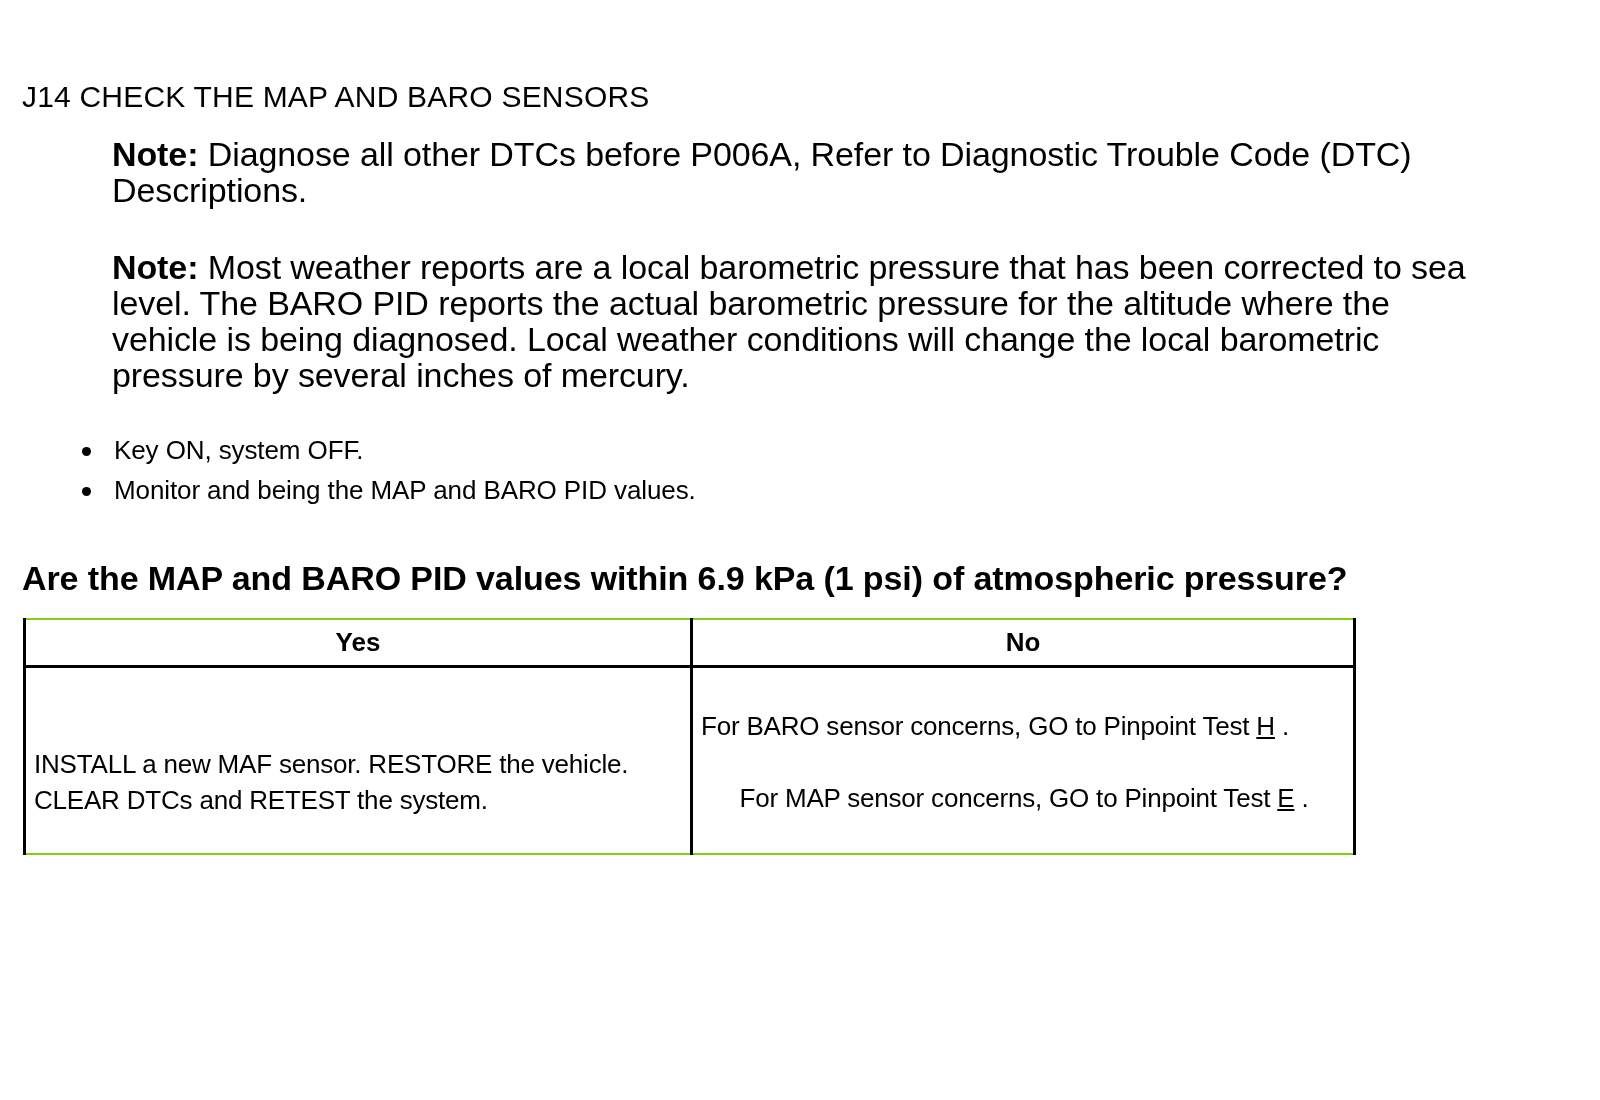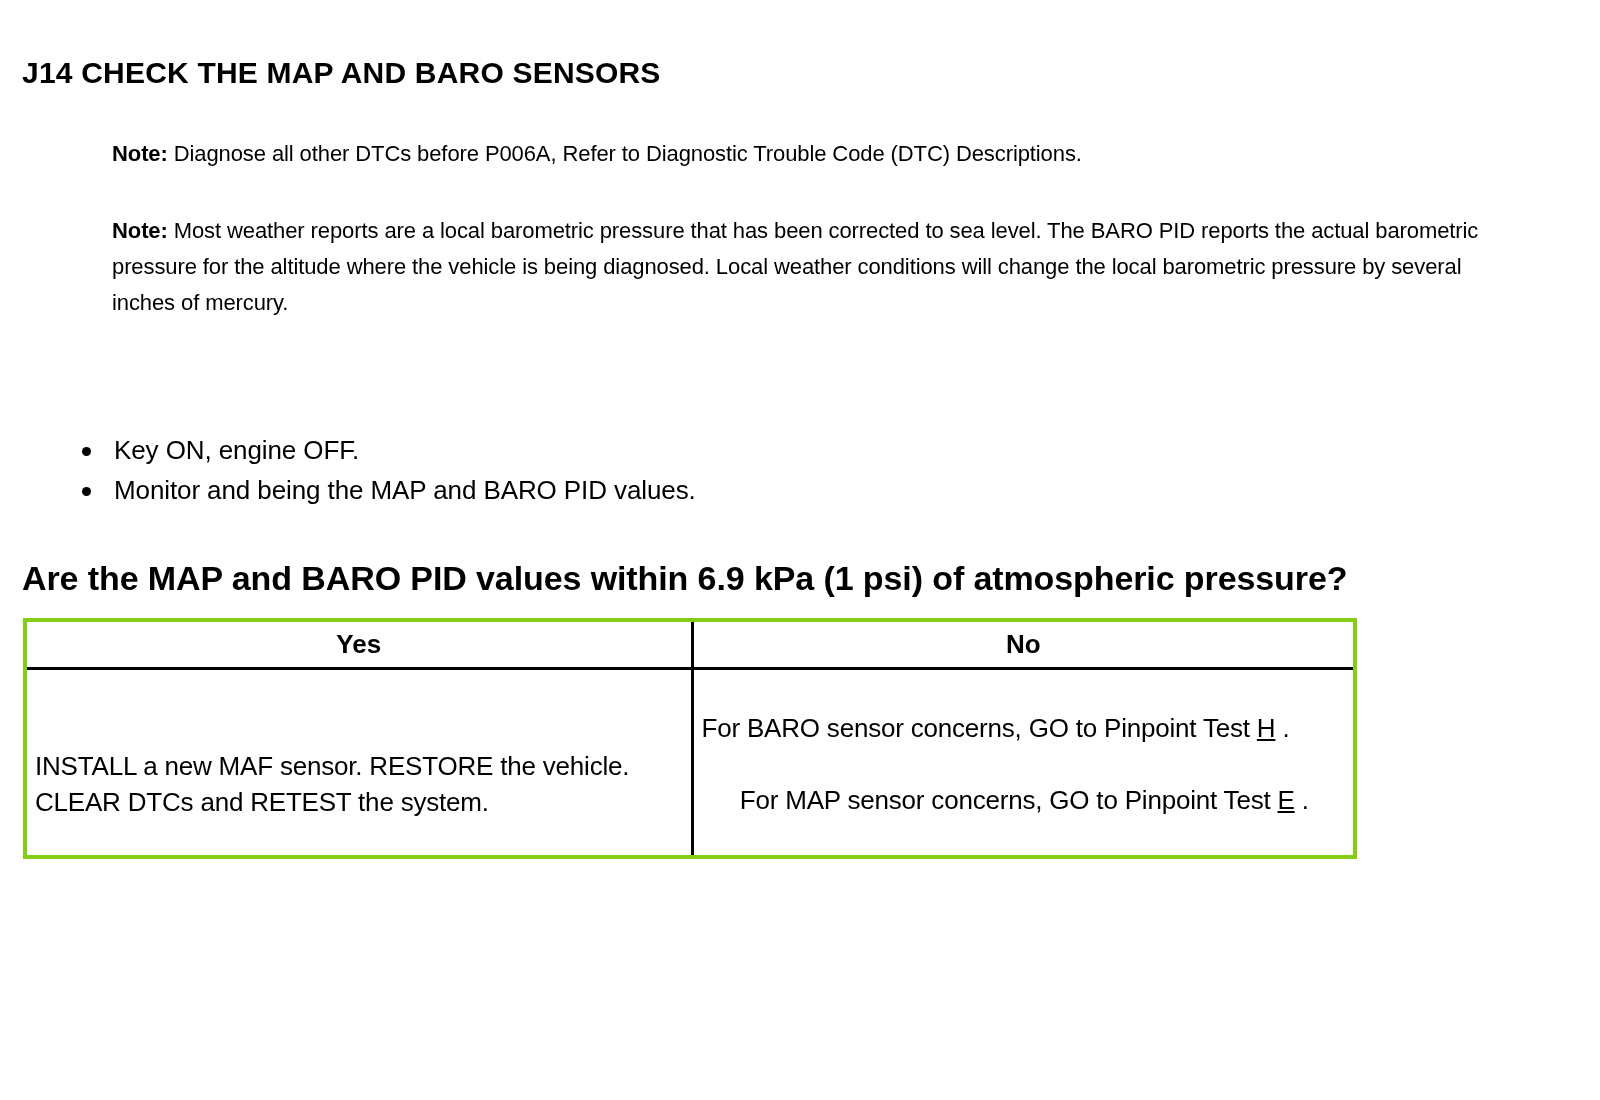--- a/index.html
+++ b/index.html
@@ -19,37 +19,37 @@
     width: 1600px;
     height: 1100px;
     overflow: hidden;
     background: #ffffff;
   }
 
   
   .doc-title {
     position: absolute;
     left: 22px;
-    top: 36px;
+    top: 60px;
     font-size: 30px;
-    font-weight: bold;
+    font-weight: normal;
     letter-spacing: 0.2px;
     line-height: 1.1;
     white-space: nowrap;
   }
 
   
   .notes-block {
     position: absolute;
     left: 112px;
     top: 136px;
     width: 1375px;
   }
   .note-para {
-    font-size: 22px;
+    font-size: 34px;
     line-height: 36px;
     margin: 0;
     letter-spacing: -0.1px;
   }
   .note-para + .note-para {
     margin-top: 41px;
   }
   .note-label {
     font-weight: bold;
   }
@@ -94,21 +94,21 @@
   }
 
   
   .decision-table {
     position: absolute;
     left: 23px;
     top: 618px;
     width: 1330px;
     border-collapse: collapse;
     table-layout: fixed;
-    border: 4px solid #84cc16;
+    border: 2px solid #84cc16;
   }
   .decision-table col.col-yes { width: 667px; }
   .decision-table col.col-no  { width: 663px; }
 
   .decision-table th {
     border: 3px solid #000;
     border-top: none;
     font-size: 26px;
     font-weight: bold;
     text-align: center;
@@ -157,21 +157,21 @@
   <h1 class="doc-title">J14 CHECK THE MAP AND BARO SENSORS</h1>
 
   <div class="notes-block">
     <p class="note-para"><span class="note-label">Note:</span><span> Diagnose all other DTCs before P006A, Refer to Diagnostic Trouble Code (DTC) Descriptions.</span></p>
     <p class="note-para"><span class="note-label">Note:</span><span> Most weather reports are a local barometric pressure that has been corrected to sea level. The BARO PID reports the actual barometric pressure for the altitude where the vehicle is being diagnosed. Local weather conditions will change the local barometric pressure by several inches of mercury.</span></p>
   </div>
 
   <ul class="bullet-list">
     <li class="bullet-item">
       <span class="dot"></span>
-      <span>Key ON, engine OFF.</span>
+      <span>Key ON, system OFF.</span>
     </li>
     <li class="bullet-item">
       <span class="dot"></span>
       <span>Monitor and being the MAP and BARO PID values.</span>
     </li>
   </ul>
 
   <div class="question">Are the MAP and BARO PID values within 6.9 kPa (1 psi) of atmospheric pressure?</div>
 
   <table class="decision-table">

